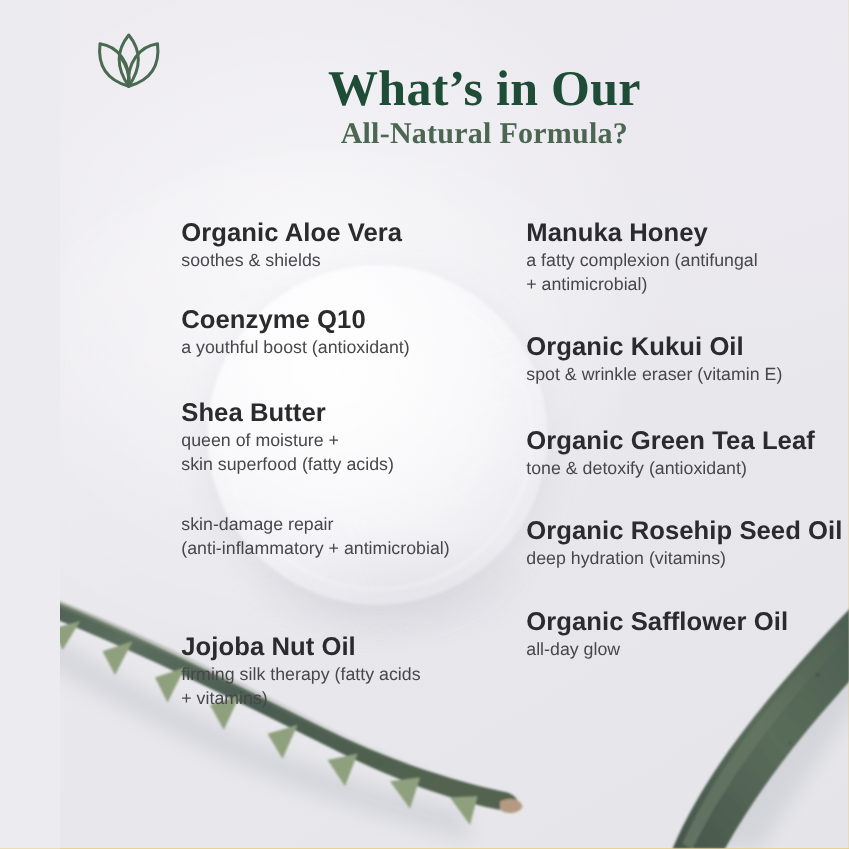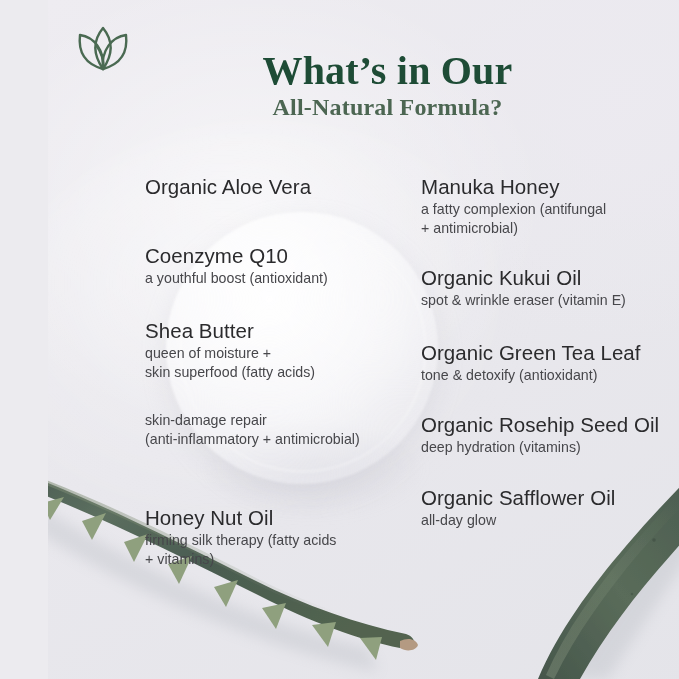--- a/index.html
+++ b/index.html
@@ -119,21 +119,21 @@
   #col-left  { left: 97px;  top: 160px; }
   #col-right { left: 373px; top: 160px; }
 
   .ingredient {
     position: absolute;
     width: 285px;
   }
   .ing-name {
     display: block;
     font-size: 20.5px;
-    font-weight: 400;
+    font-weight: 700;
     color: #2b2b2d;
     line-height: 1.22;
     letter-spacing: 0.05px;
     white-space: nowrap;
   }
   .ing-desc {
     display: block;
     font-size: 14.2px;
     font-weight: 400;
     color: #47474b;
@@ -252,36 +252,37 @@
   </svg>
 
   <h1 id="headline">
     <span class="line1">What’s in Our</span>
     <span class="line2">All-Natural Formula?</span>
   </h1>
 
   <div class="column" id="col-left">
     <div class="ingredient" style="top:14px">
       <span class="ing-name">Organic Aloe Vera</span>
+      <span class="ing-desc">soothes &amp; shields</span>
     </div>
     <div class="ingredient" style="top:83px">
       <span class="ing-name">Coenzyme Q10</span>
       <span class="ing-desc">a youthful boost (antioxidant)</span>
     </div>
     <div class="ingredient" style="top:158px">
       <span class="ing-name">Shea Butter</span>
       <span class="ing-desc">queen of moisture +
 skin superfood (fatty acids)</span>
     </div>
     <div class="ingredient" style="top:250px">
       <span class="ing-desc">skin-damage repair
 (anti-inflammatory + antimicrobial)</span>
     </div>
     <div class="ingredient" style="top:345px">
-      <span class="ing-name">Honey Nut Oil</span>
+      <span class="ing-name">Jojoba Nut Oil</span>
       <span class="ing-desc">firming silk therapy (fatty acids
 + vitamins)</span>
     </div>
   </div>
 
   <div class="column" id="col-right">
     <div class="ingredient" style="top:14px">
       <span class="ing-name">Manuka Honey</span>
       <span class="ing-desc">a fatty complexion (antifungal
 + antimicrobial)</span>

